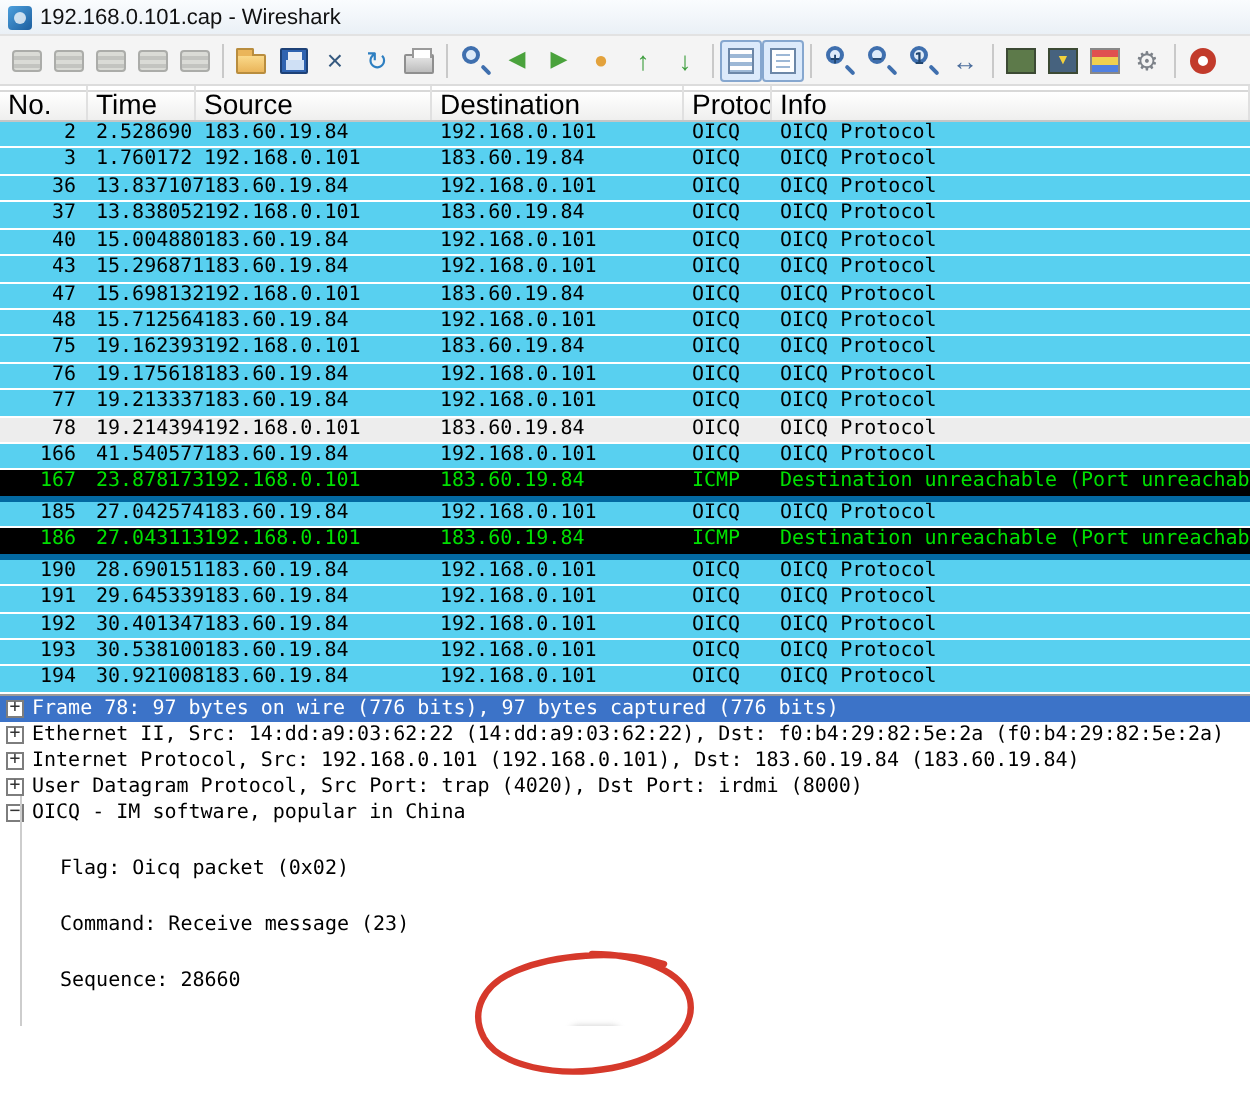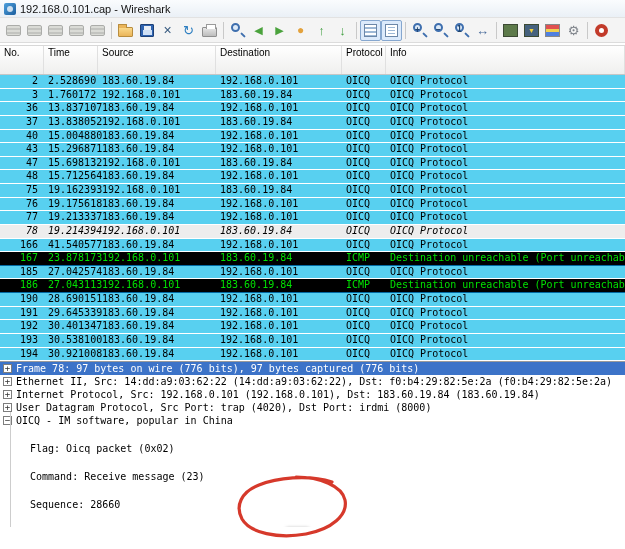--- a/index.html
+++ b/index.html
@@ -66,30 +66,30 @@
   .filterbar { height:25px; background:#f4f4f4; border-bottom:1px solid #d8d8d8;
                display:flex; align-items:center; font-size:11px; color:#111; }
   .filter-label { margin:0 8px 0 8px; }
   .filter-input { width:281px; height:17px; background:#aff5ac; border:1px solid #8aa98a;
                   font:11px "DejaVu Sans Mono",monospace; color:#000; padding:1px 4px; }
   .filter-drop { width:14px; height:17px; display:flex; align-items:center; justify-content:center;
                  font-size:7px; color:#555; }
   .filter-btn { margin-left:16px; white-space:nowrap; }
 
   
-  .plist-header { height:30px; margin-top:2px; display:flex; background:linear-gradient(#ffffff,#efefee);
+  .plist-header { height:16px; margin-top:2px; display:flex; background:linear-gradient(#ffffff,#efefee);
                   border-top:1px solid #d8d8d8; border-bottom:1px solid #c6c6c6;
-                  font-size:10px; color:#000; }
+                  font-size:14px; color:#000;align-items:flex-end; }
   .plist-header > div { border-right:1px solid #e0e0e0; padding:1px 0 0 4px; overflow:hidden; white-space:nowrap; }
   .plist-body { height:286px; display:flex; flex-direction:column; background:#58d0f0; }
   .prow { flex:1; display:flex; font:10px/1.25 "DejaVu Sans Mono","Liberation Mono",monospace;
           color:#000; border-bottom:1px solid #fff; align-items:center; overflow:hidden; }
   .prow.udp { background:#58d0f0; }
-  .prow.selected { background:#ededed;font-style:italic; }
-  .prow.icmp { background:#000; color:#00e000; border-bottom:1px solid #0369a1; }
+  .prow.selected { background:#ededed; }
+  .prow.icmp { background:#000; color:#00e000; border-bottom:3px solid #0369a1; }
   .c-no    { width:44px;  text-align:right; padding-right:6px; flex:none; }
   .c-time  { width:54px;  padding-left:4px; flex:none; }
   .c-src   { width:118px; padding-left:4px; flex:none; }
   .c-dst   { width:126px; padding-left:4px; flex:none; }
   .c-proto { width:44px;  padding-left:4px; flex:none; }
   .c-info  { flex:1; padding-left:4px; white-space:nowrap; overflow:hidden; }
   .h-no{width:44px}.h-time{width:54px}.h-src{width:118px}.h-dst{width:126px}.h-proto{width:44px}.h-info{flex:1}
 
   
   .details { position:relative; height:166px; border-top:1px solid #9a9a9a; background:#fff;

